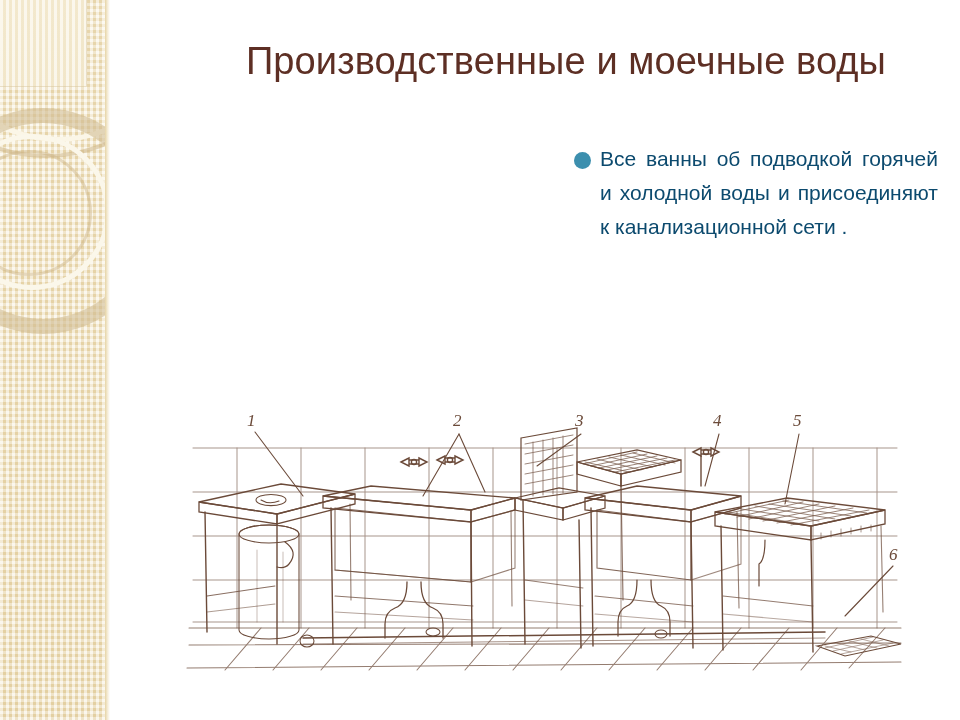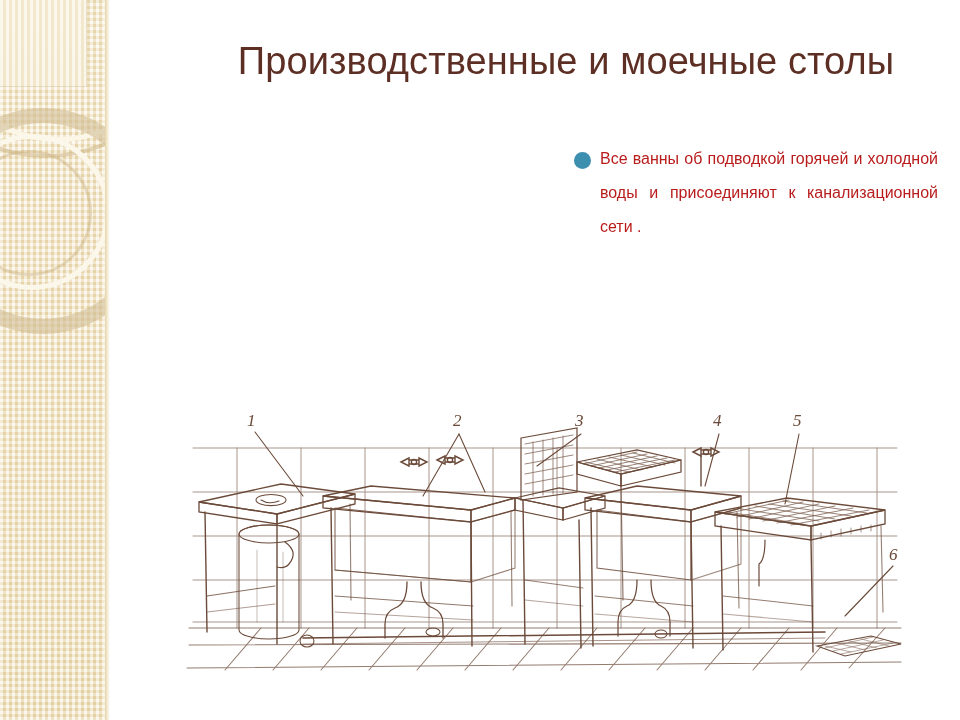--- a/index.html
+++ b/index.html
@@ -117,22 +117,22 @@
   .body-block {
     position: absolute;
     left: 572px;
     top: 142px;
     width: 366px;
   }
   .bullet-row {
     position: relative;
     padding-left: 28px;
     margin-bottom: 16px;
-    color: #b91c1c;
-    font-size: 16px;
+    color: #0c4a6e;
+    font-size: 21px;
     line-height: 34px;
     text-align: justify;
     text-justify: inter-word;
   }
   .bullet-row:last-child { margin-bottom: 0; }
   .bullet-dot {
     position: absolute;
     left: 2px;
     top: 10px;
     width: 17px;
@@ -167,21 +167,21 @@
   <div class="side-band">
     <div class="corner-block"></div>
     <div class="ring ring-b"></div>
     <div class="ring ring-a"></div>
     <div class="ring ring-c"></div>
     <div class="ring ring-d"></div>
     <div class="ring ring-e"></div>
     <div class="edge-strip"></div>
   </div>
 
-  <div class="slide-title">Производственные и моечные столы</div>
+  <div class="slide-title">Производственные и моечные воды</div>
 
   <div class="body-block">
 
     <div class="bullet-row">
       <span class="bullet-dot"></span>
       <span class="txt">Все ванны об подводкой горячей и холодной воды и присоединяют к канализационной сети .</span>
     </div>
 
 
   </div>

